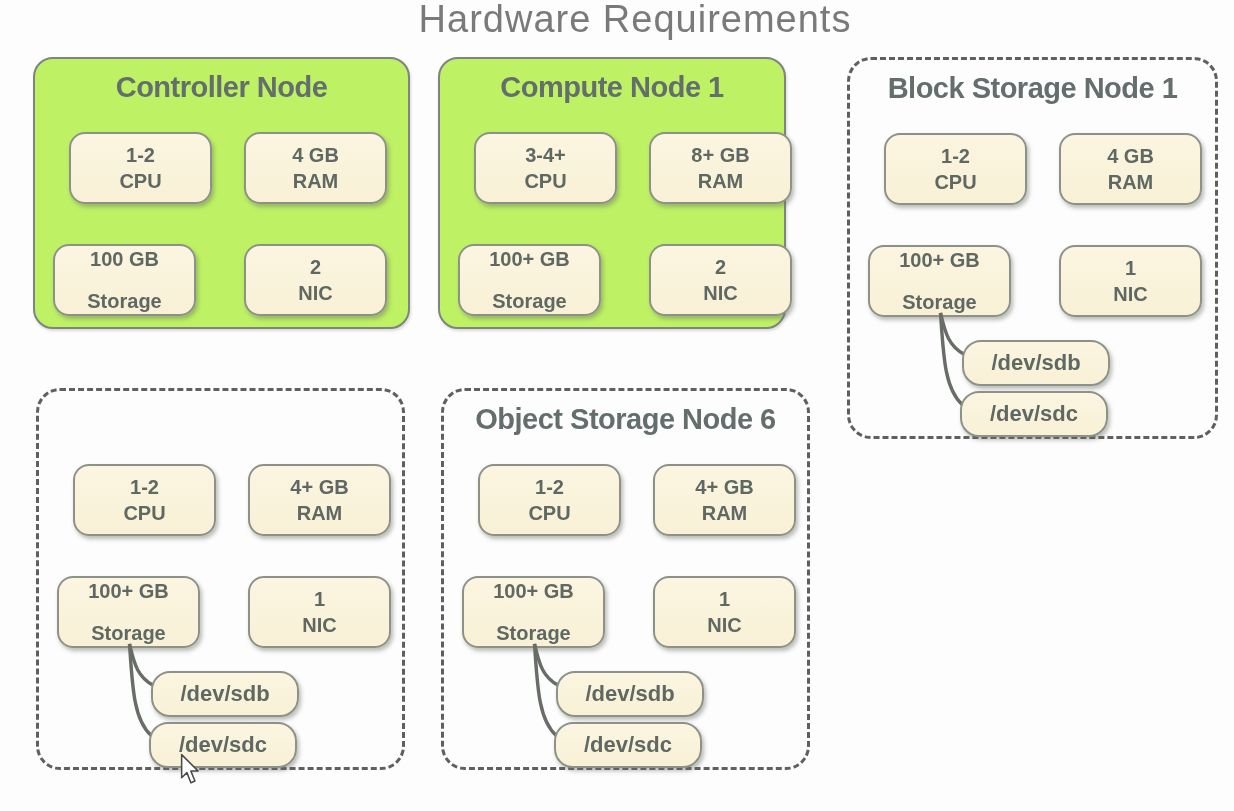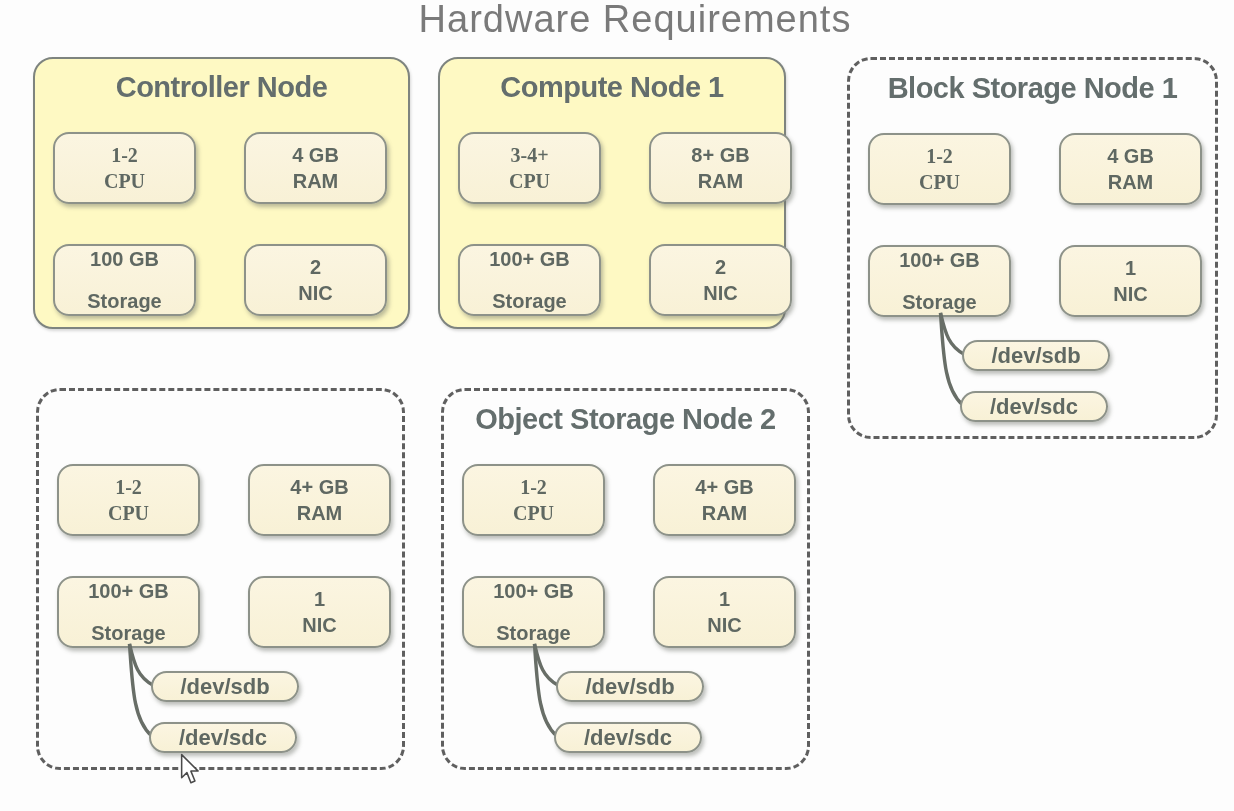--- a/index.html
+++ b/index.html
@@ -8,21 +8,21 @@
     position:relative; width:1234px; height:811px;
     background:#fdfdfd; overflow:hidden;
     font-family:"Liberation Sans", sans-serif;
   }
   .main-title {
     position:absolute; top:-2px; left:36px; right:0;
     text-align:center; font-size:38px; font-weight:400;
     letter-spacing:1px; color:#7a7a7a;
   }
   .node {
-    position:absolute; border-radius:20px; background:#fef9c3;
+    position:absolute; border-radius:20px; background:#bef264;
   }
   .node.solid {
     border:2px solid #7e847f;
     box-shadow:1px 2px 3px rgba(0,0,0,0.15);
   }
   .node.dashed {
     border:3px dashed #5f5f5f; background:transparent; border-radius:24px;
   }
   .node-controller { left:33px;  top:57px;  width:377px; height:272px; }
   .node-compute    { left:438px; top:57px;  width:348px; height:272px; }
@@ -36,26 +36,26 @@
   }
   .chip {
     position:absolute; width:143px; height:72px;
     border:2.5px solid #8d9289; border-radius:16px;
     background:linear-gradient(180deg,#fbf5e1 0%,#f8f1d6 100%);
     box-shadow:2px 3px 4px rgba(105,108,100,0.45);
     display:flex; flex-direction:column; align-items:center; justify-content:center;
     font-size:20px; font-weight:bold; color:#5f6862; line-height:1.3;
     text-align:center;
   }
-  .chip.c1r1 { left:18px;  top:73px;font-family:Liberation Serif, serif;  }
+  .chip.c1r1 { left:34px;  top:73px;  }
   .chip.c2r1 { left:209px; top:73px;  }
   .chip.c1r2 { left:18px;  top:185px;justify-content:space-between; }
   .chip.c2r2 { left:209px; top:185px; }
   .pill {
-    position:absolute; width:148px; height:31px;
+    position:absolute; width:148px; height:46px;
     border:2.5px solid #8d9289; border-radius:19px;
     background:linear-gradient(180deg,#fbf5e1 0%,#f8f1d6 100%);
     box-shadow:2px 3px 4px rgba(105,108,100,0.45);
     display:flex; align-items:center; justify-content:center;
     font-size:22px; font-weight:bold; color:#5f6862;
   }
   .pill.sdb { left:112px; top:280px; }
   .pill.sdc { left:110px; top:331px; }
   .connector-svg {
     position:absolute; left:0; top:0; width:100%; height:100%;
@@ -158,21 +158,21 @@
     </div>
     <svg class="connector-svg" viewBox="0 0 369 382">
       <path class="connector-path" d="M92,257 C97,279 101,291 116,299"></path>
       <path class="connector-path" d="M92,257 C95,300 96,334 114,350"></path>
     </svg>
     <div class="pill sdb">/dev/sdb</div>
     <div class="pill sdc">/dev/sdc</div>
   </div>
 
   <div class="node dashed node-object2">
-    <div class="node-title">Object Storage Node 2</div>
+    <div class="node-title">Object Storage Node 6</div>
     <div class="chip c1r1">
       <span>1-2</span>
       <span>CPU</span>
     </div>
     <div class="chip c2r1">
       <span>4+ GB</span>
       <span>RAM</span>
     </div>
     <div class="chip c1r2">
       <span>100+ GB</span>

